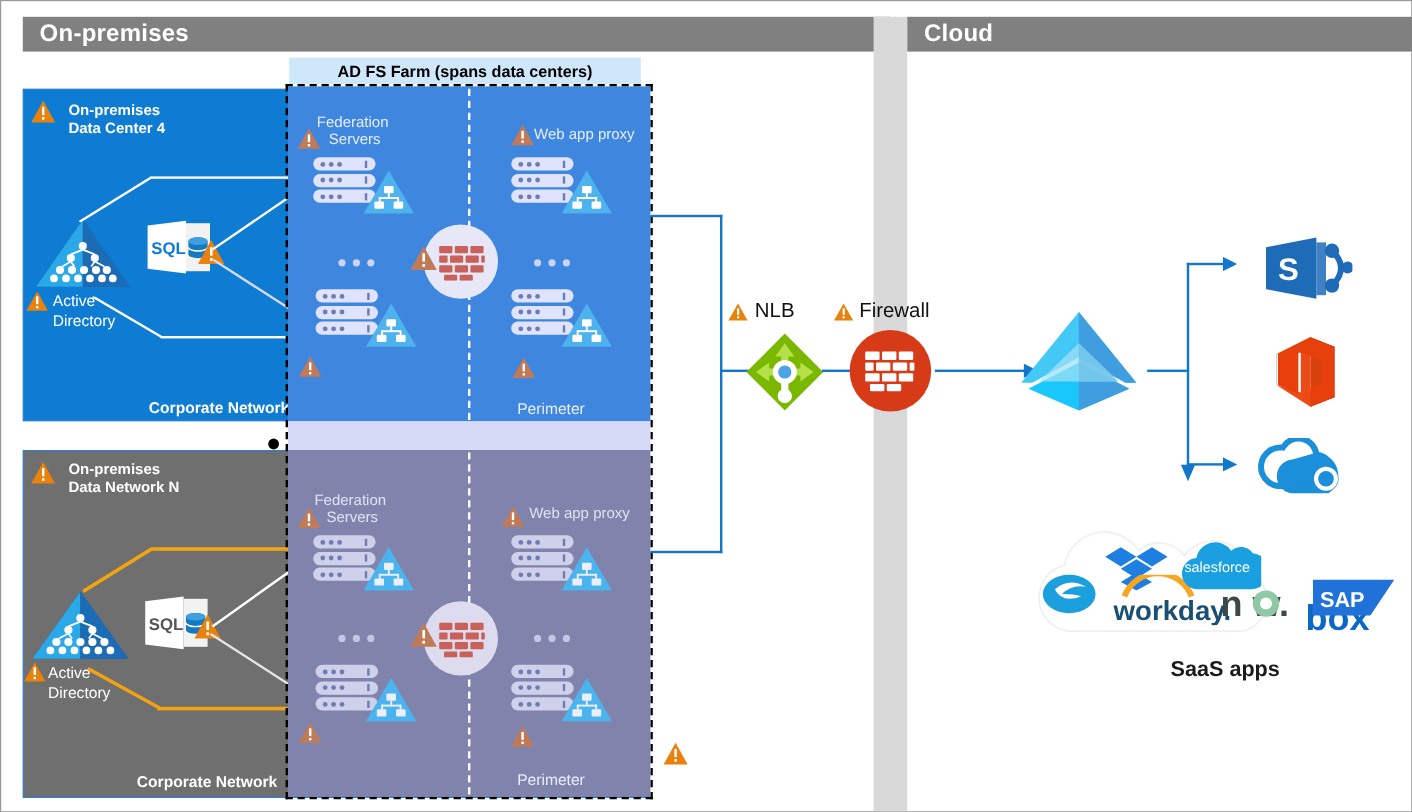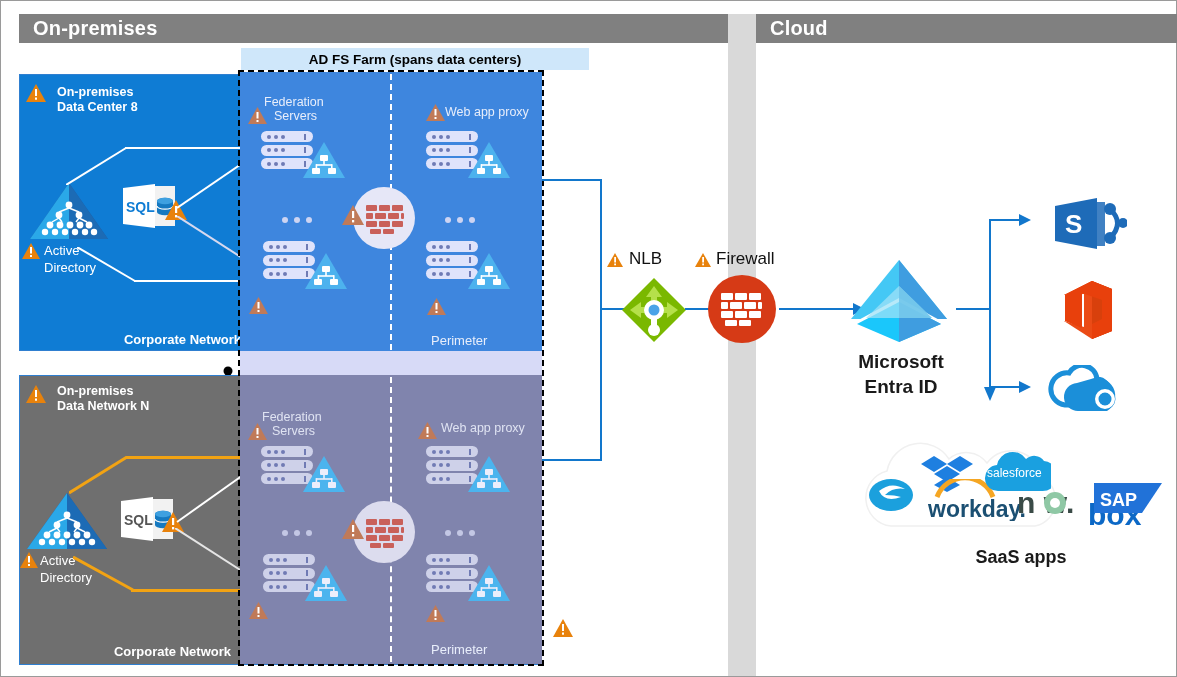--- a/index.html
+++ b/index.html
@@ -94,21 +94,21 @@
 
   <div class="abs warn" style="left:24px;top:82px;">
     <svg width="22" height="20" viewBox="0 0 22 20">
         <path d="M11 1 L21 19 L1 19 Z" fill="#e8820c"></path>
         <rect x="10" y="6" width="2" height="7" fill="#fff"></rect>
         <rect x="10" y="14.5" width="2" height="2.2" fill="#fff"></rect>
       </svg>
   </div>
   <div class="abs dc-title" style="left:56px;top:84px;width:180px;">
     <div>On-premises</div>
-    <div>Data Center 8</div>
+    <div>Data Center 4</div>
   </div>
 
   <div class="abs" style="left:27px;top:180px;width:82px;height:62px;">
     <svg width="82" height="62" viewBox="0 0 82 62">
       <path d="M41 2 L80 58 L2 58 Z" fill="#1b5fa8"></path>
       <path d="M41 2 L41 58 L2 58 Z" fill="#2aa8e8"></path>
       <path d="M41 2 L41 58 L80 58 Z" fill="#1c6bb5"></path>
       <g fill="#fff">
         <circle cx="41" cy="24" r="3.4"></circle>
         <circle cx="31" cy="34" r="3.4"></circle>
@@ -331,21 +331,21 @@
     <svg width="62" height="36">
         <line x1="0" y1="1" x2="60" y2="34" stroke="#f2a313" stroke-width="3"></line>
       </svg>
   </div>
   <div class="abs" style="left:249px;top:582px;">
     <svg width="14" height="15">
         <path d="M0 1 L12 7.5 L0 14 Z" fill="#f2a313"></path>
       </svg>
   </div>
 
-  <div class="abs farm-tab" style="left:240px;top:47px;width:348px;height:22px;">
+  <div class="abs farm-tab" style="left:240px;top:47px;width:293px;height:22px;">
     <span>AD FS Farm (spans data centers)</span>
   </div>
 
   <div class="abs farm-box" style="left:237px;top:69px;width:306px;height:596px;"></div>
 
   <div class="abs farm-top" style="left:239px;top:71px;width:302px;height:279px;"></div>
   <div class="abs farm-mid" style="left:239px;top:350px;width:302px;height:24px;"></div>
   <div class="abs farm-bot" style="left:239px;top:374px;width:302px;height:289px;"></div>
 
   <div class="abs farm-split" style="left:389px;top:73px;width:0;height:276px;"></div>
@@ -829,24 +829,20 @@
     <svg width="104" height="92" viewBox="0 0 104 92">
       <path d="M52 4 L100 63 L4 63 Z" fill="#44c8f5"></path>
       <path d="M52 4 L100 63 L52 63 Z" fill="#3f9de0"></path>
       <path d="M52 42 L6 67 L52 88 L98 67 Z" fill="#ffffff"></path>
       <path d="M52 46 L10 68 L52 86 L94 68 Z" fill="#1ac7fb"></path>
       <path d="M52 46 L94 68 L52 86 Z" fill="#3f9de0"></path>
       <path d="M52 30 L85 62 L19 62 Z" fill="#9fe2f7" opacity="0.75"></path>
       <path d="M52 30 L85 62 L52 62 Z" fill="#6fc4ea" opacity="0.85"></path>
     </svg>
   </div>
-  <div class="abs entra-txt" style="left:820px;top:348px;width:160px;">
-    <div>Microsoft</div>
-    <div>Entra ID</div>
-  </div>
 
   <div class="abs ln" style="left:955px;top:307px;width:35px;height:2px;"></div>
   <div class="abs ln" style="left:988px;top:218px;width:2px;height:170px;"></div>
   <div class="abs ln" style="left:988px;top:218px;width:32px;height:2px;"></div>
   <div class="abs" style="left:1018px;top:212px;">
     <svg width="14" height="14">
         <path d="M0 1 L12 7 L0 13 Z" fill="#1277cc"></path>
       </svg>
   </div>
   <div class="abs ln" style="left:988px;top:385px;width:32px;height:2px;"></div>

